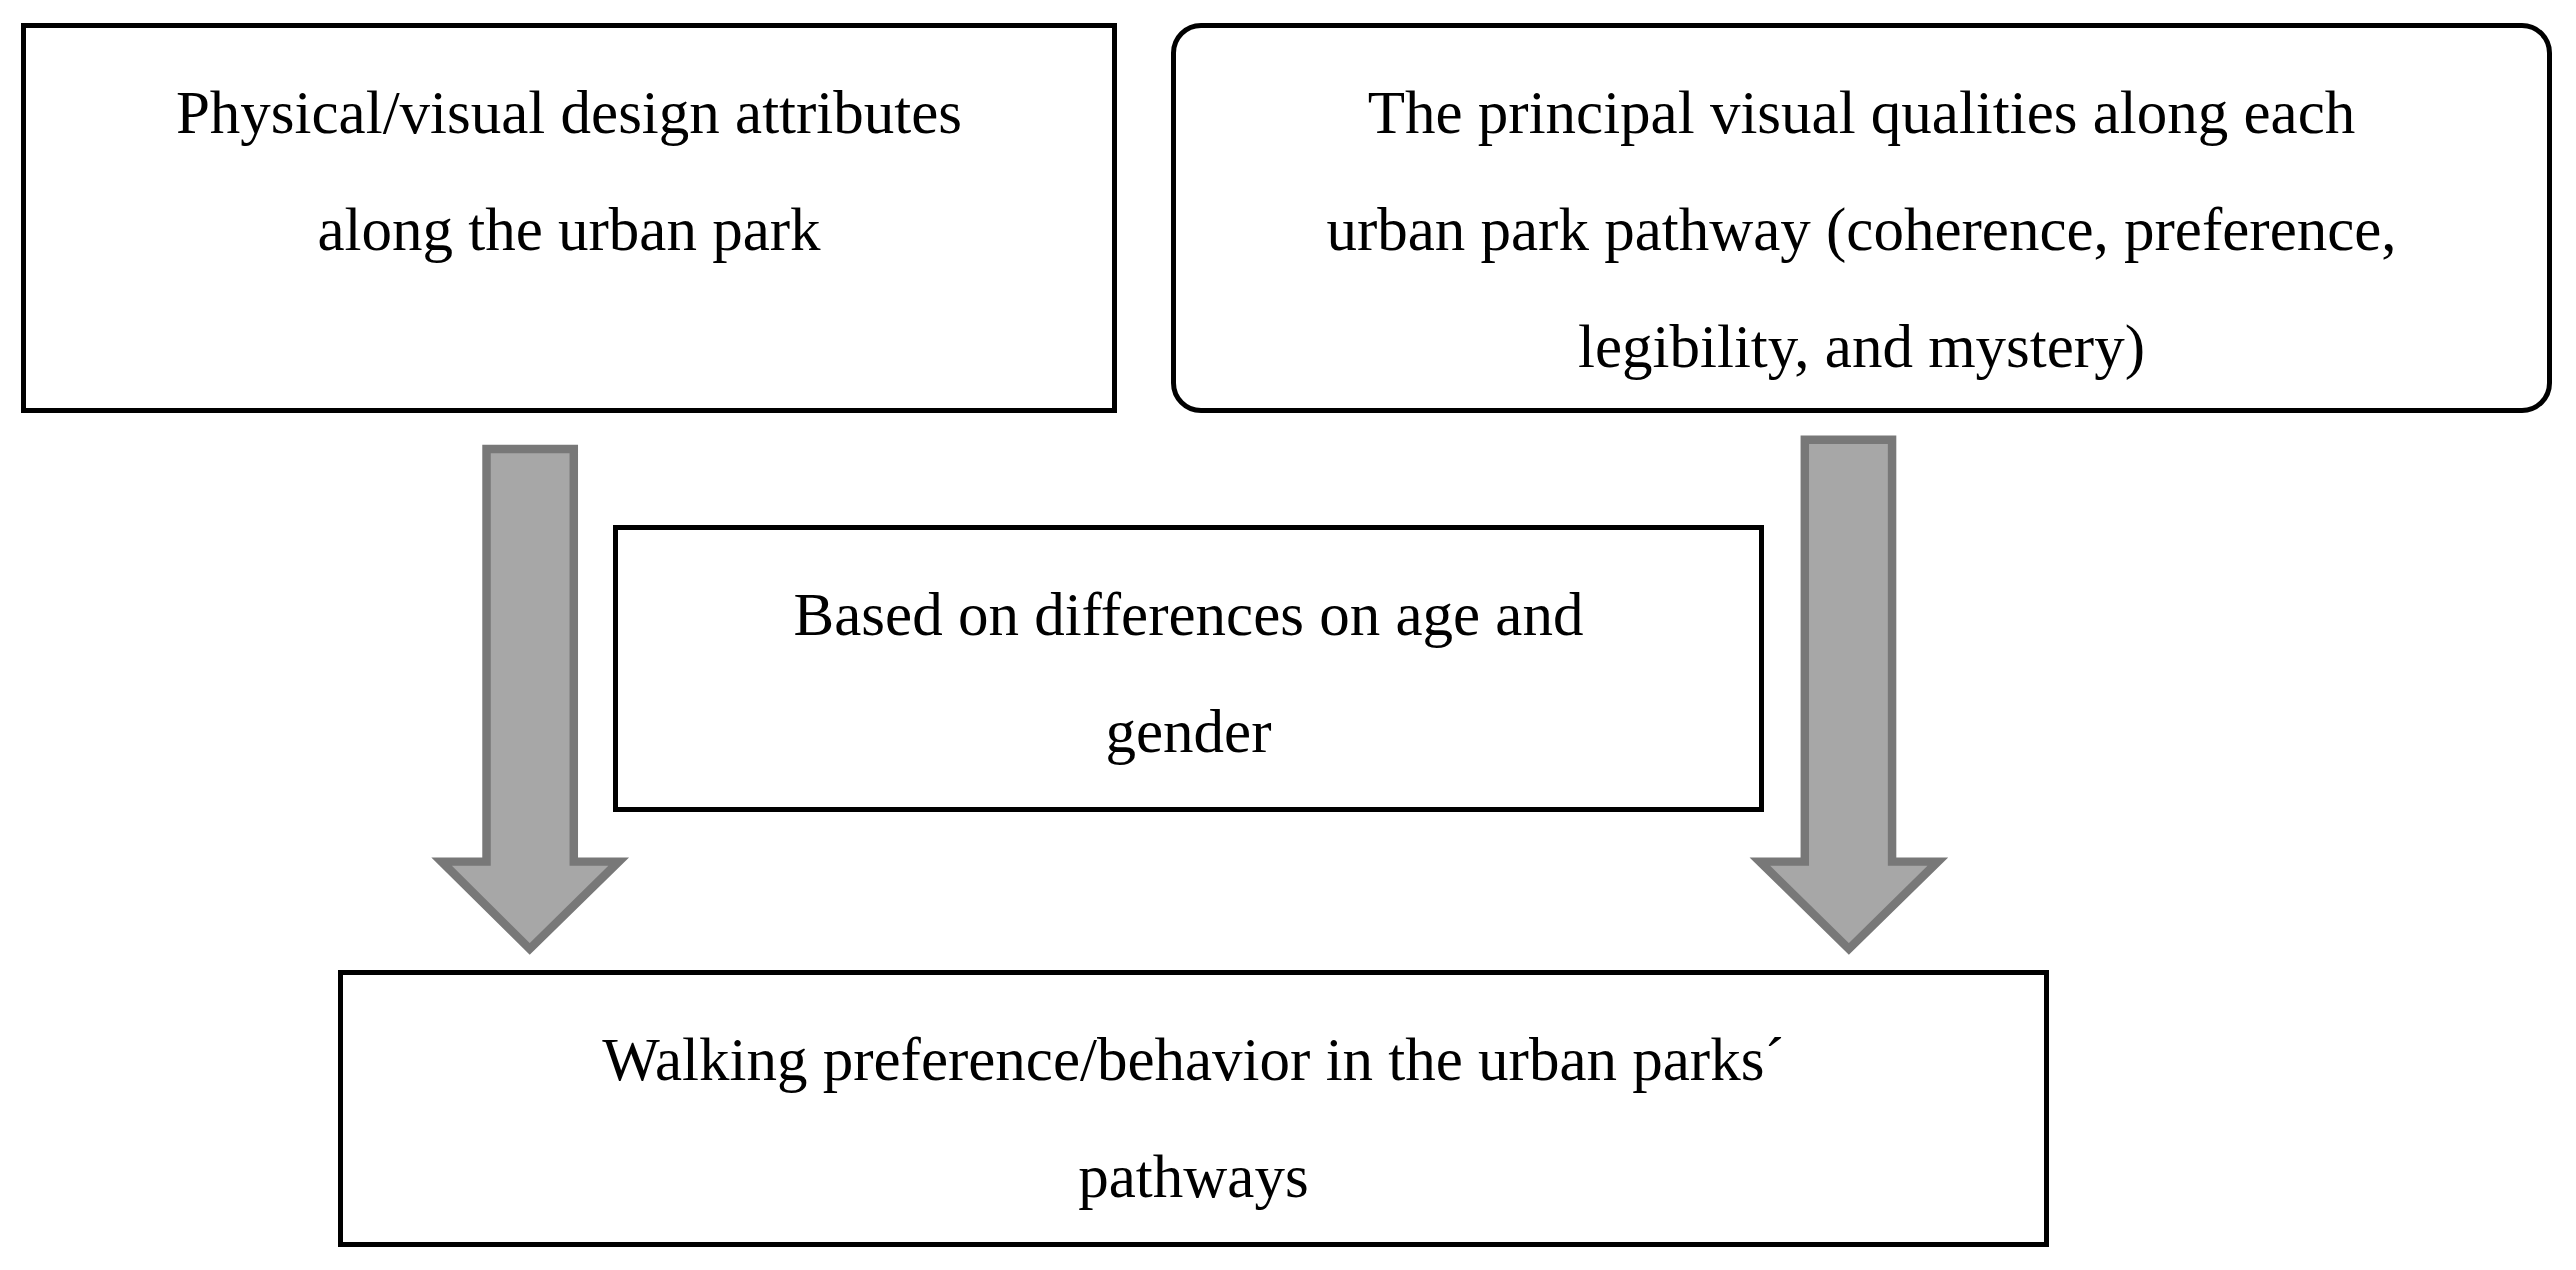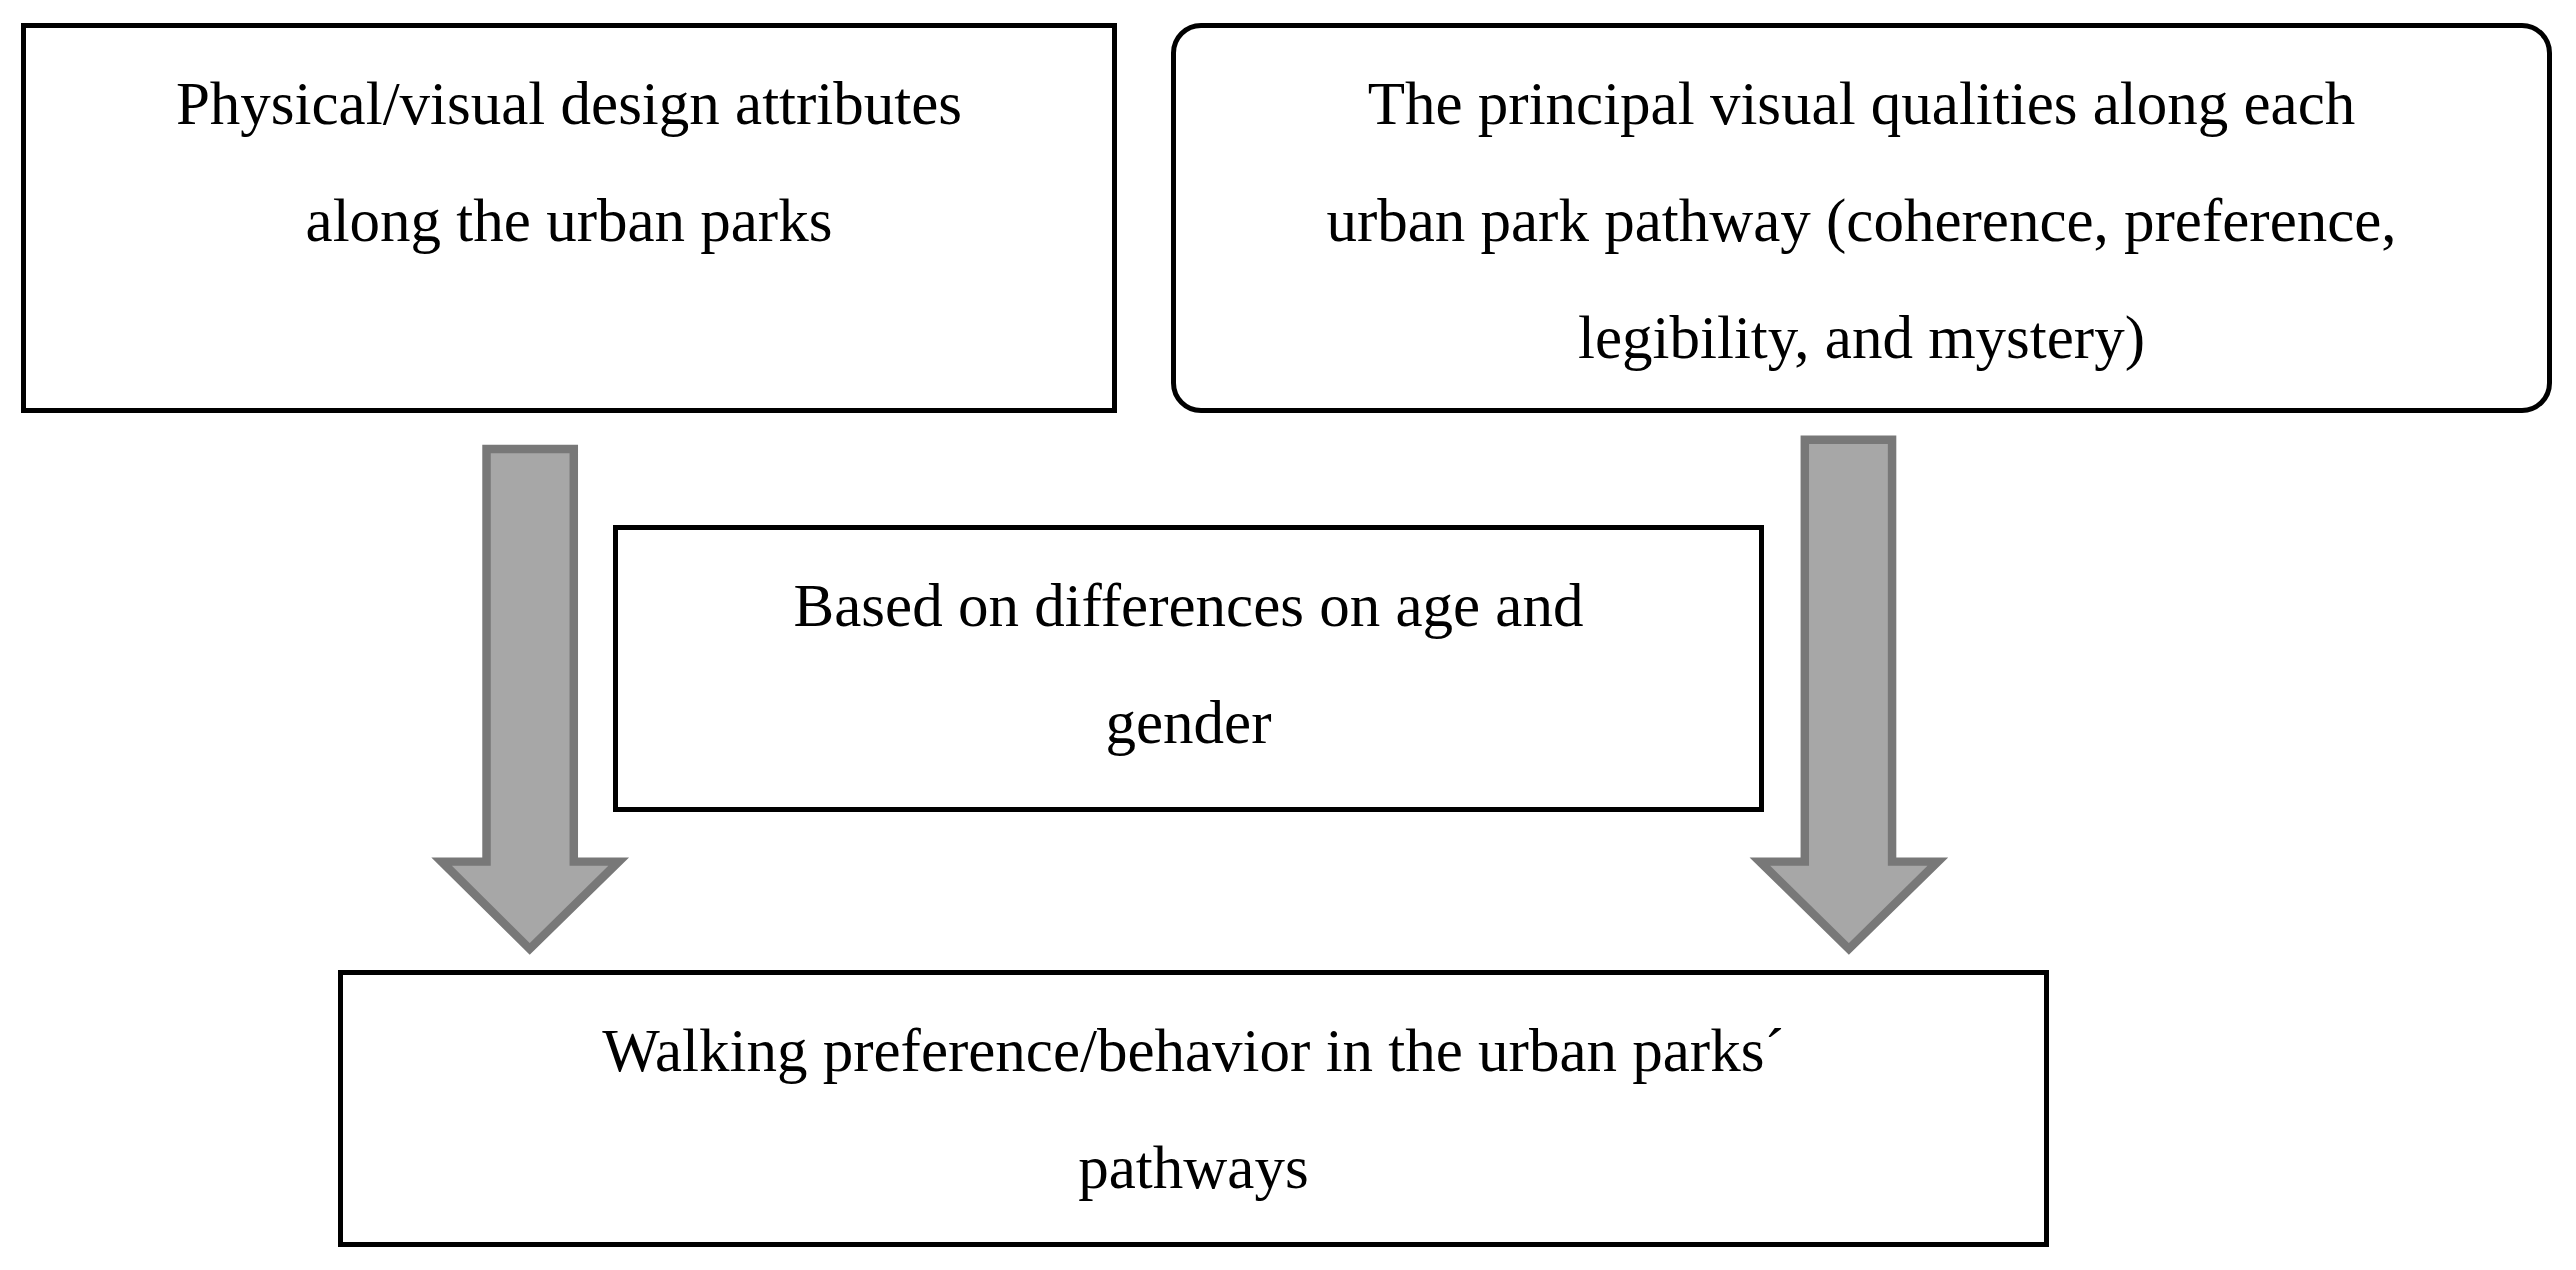--- a/index.html
+++ b/index.html
@@ -12,21 +12,21 @@
     font-family: "Liberation Serif", "DejaVu Serif", serif;
     color: #000000;
     overflow: hidden;
   }
   .box {
     position: absolute;
     border: 5.1px solid #000000;
     background: #ffffff;
     text-align: center;
     font-size: 61px;
-    padding-top: 17px;
+    padding-top: 26px;
   }
   .box .line {
     height: 117px;
     line-height: 117px;
     white-space: nowrap;
   }
   #box-physical-attributes  { left: 21px;   top: 23px;   width: 1096px; height: 390px; }
   #box-visual-qualities     { left: 1171px; top: 23px;   width: 1381px; height: 390px; border-radius: 30px; }
   #box-age-gender           { left: 613px;  top: 525px;  width: 1151px; height: 287px; }
   #box-walking-preference   { left: 338px;  top: 970px; width: 1711px; height: 277px; }
@@ -44,21 +44,21 @@
 
   <svg id="arrow-layer" viewBox="0 0 3040 1499" xmlns="http://www.w3.org/2000/svg">
     <g stroke-width="10" stroke-linejoin="miter" stroke="#787878">
       <polygon points="574,530 677,530 677,1017 730,1017 625,1120 521,1017 574,1017" fill="#a7a7a7"></polygon>
       <polygon points="2130,519 2233,519 2233,1017 2287,1017 2182,1120 2077,1017 2130,1017" fill="#a7a7a7"></polygon>
     </g>
   </svg>
 
   <div class="box" id="box-physical-attributes">
     <div class="line">Physical/visual design attributes</div>
-    <div class="line">along the urban parks</div>
+    <div class="line">along the urban park</div>
   </div>
 
   <div class="box" id="box-visual-qualities">
     <div class="line">The principal visual qualities along each</div>
     <div class="line">urban park pathway (coherence, preference,</div>
     <div class="line">legibility, and mystery)</div>
   </div>
 
   <div class="box" id="box-walking-preference">
     <div class="line">Walking preference/behavior in the urban parks´</div>

